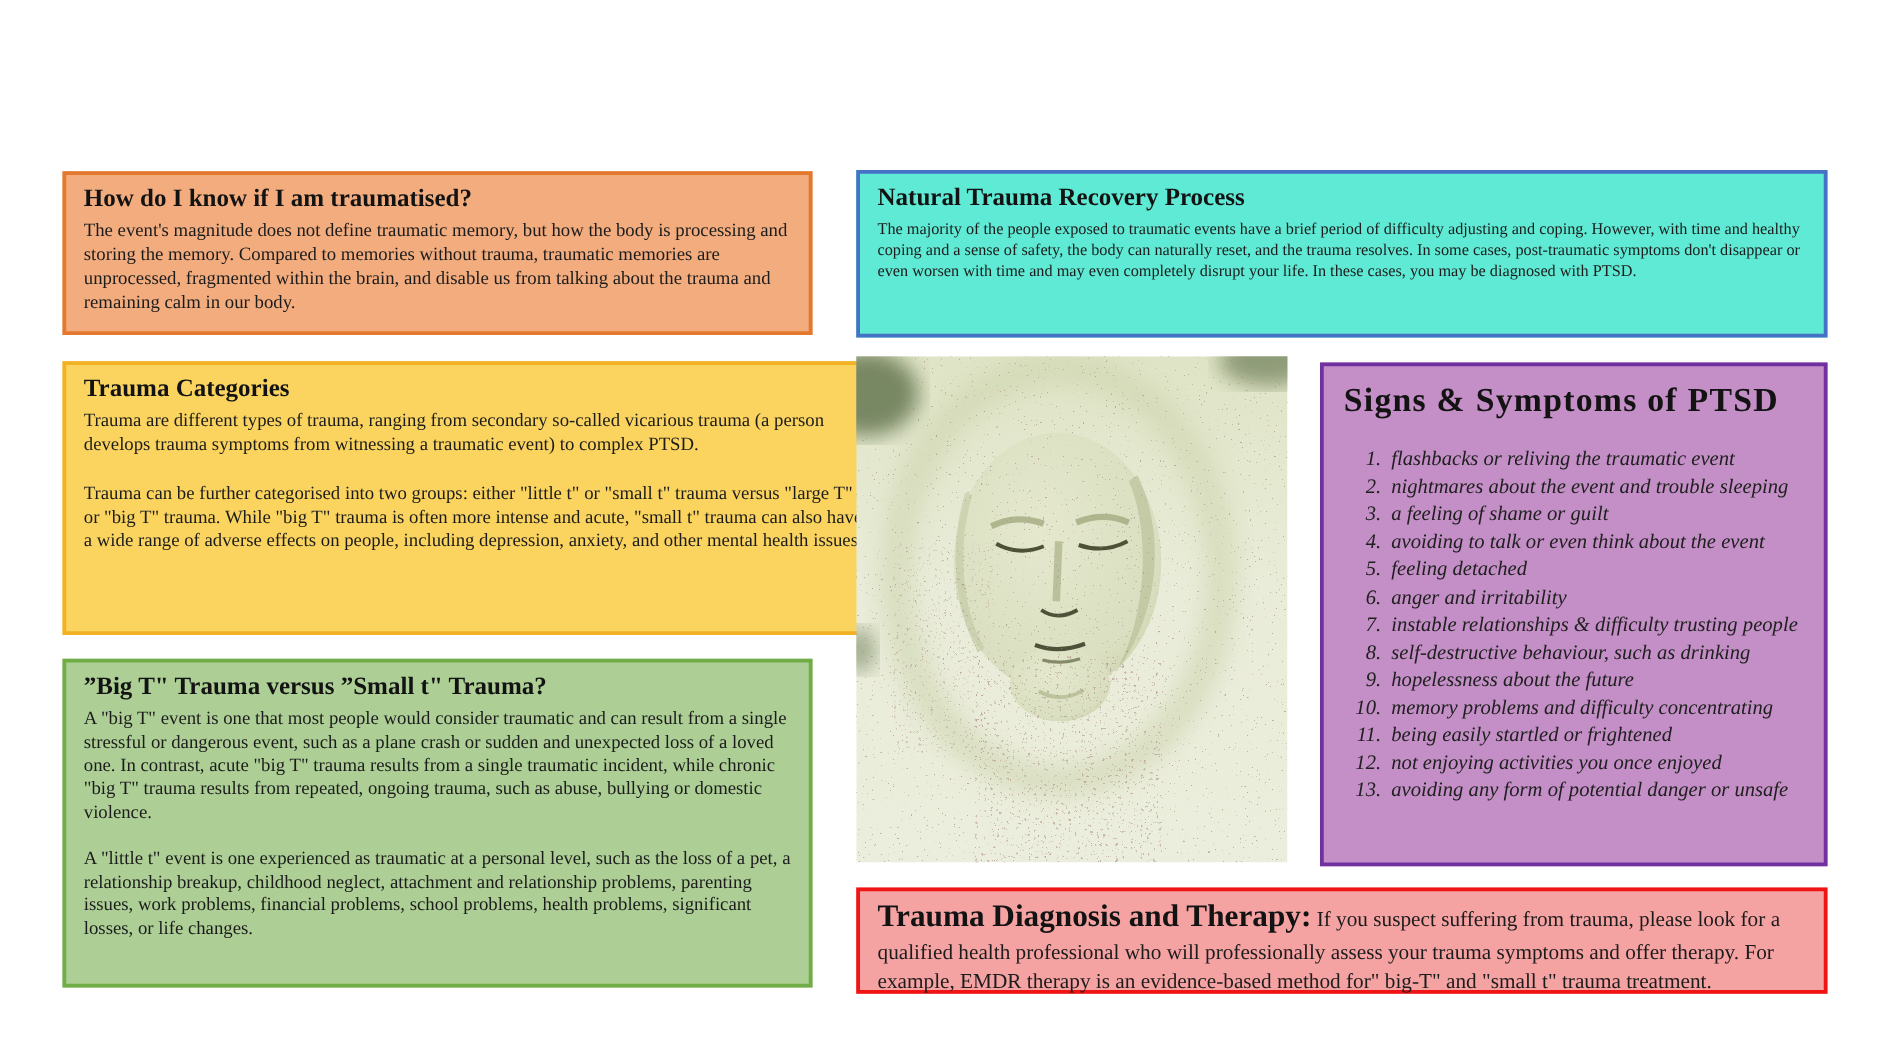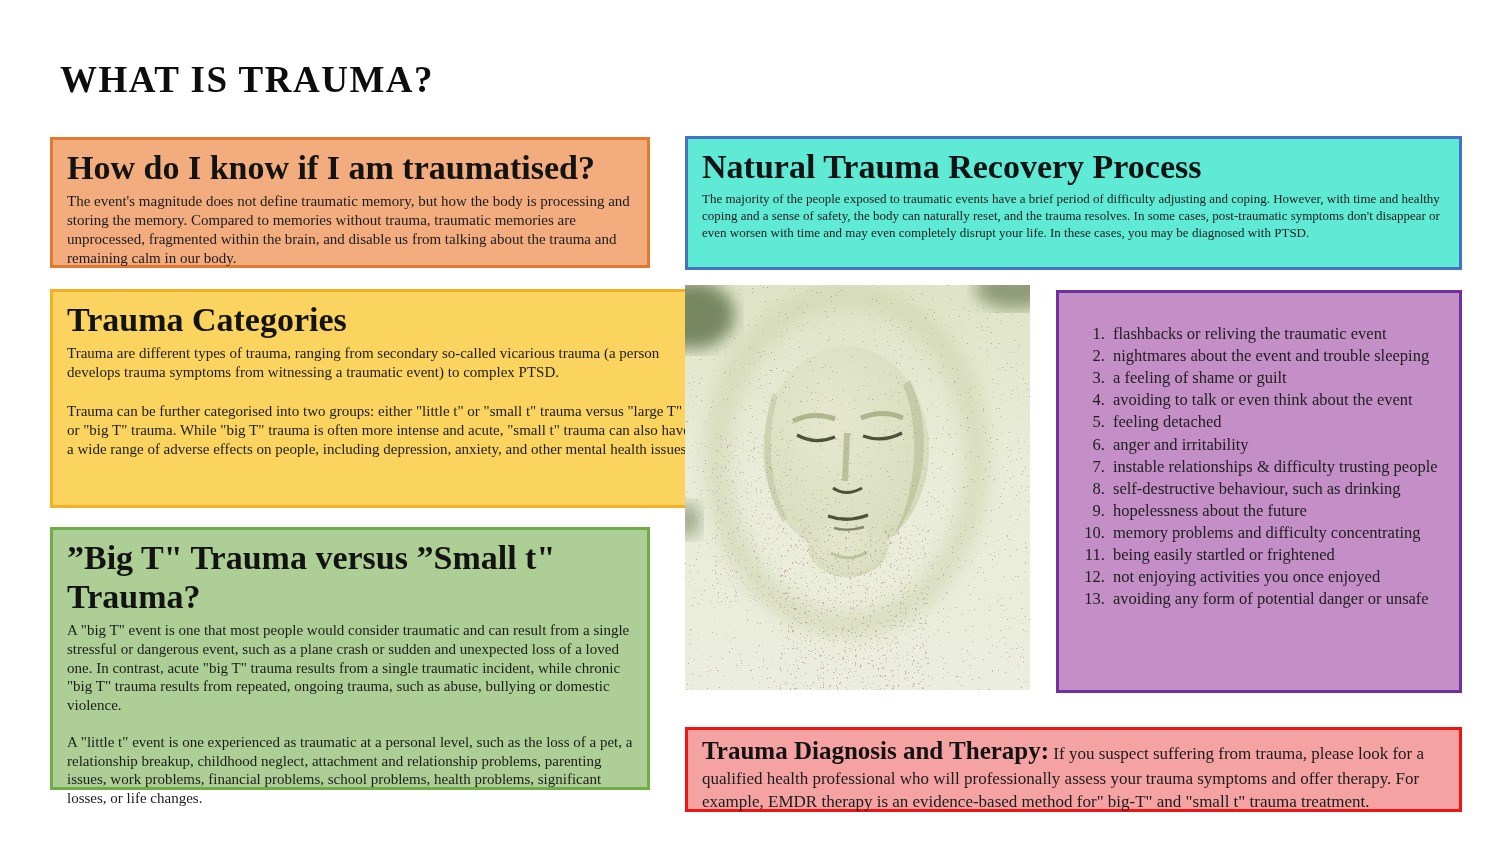--- a/index.html
+++ b/index.html
@@ -7,49 +7,48 @@
     position:relative;width:1510px;height:844px;background:#ffffff;overflow:hidden;
     font-family:"Liberation Serif","DejaVu Serif",serif;color:#1c1c1c;
   }
   .page-title{
     position:absolute;left:60px;top:58px;margin:0;
     font-size:37px;font-weight:700;letter-spacing:1.5px;color:#0d0d0d;
   }
   .box{
     position:absolute;box-sizing:border-box;border:3px solid #000;padding:6px 14px;
   }
-  .box h2{margin:2px 0 5px;font-size:34px;font-weight:700;color:#131313;line-height:1.15;}
+  .box h2{margin:2px 0 5px;font-size:20px;font-weight:700;color:#131313;line-height:1.15;}
   .box p{margin:0 0 20px;font-size:15px;line-height:1.27;color:#1c1c1c;}
   .box p:last-child{margin-bottom:0;}
   #box-traumatised{left:50px;top:137px;width:600px;height:131px;}
   #box-categories{left:50px;top:289px;width:664px;height:219px;}
   #box-bigt{left:50px;top:527px;width:600px;height:263px;}
   #box-bigt p{line-height:1.25;margin-bottom:18px;}
   #box-recovery{left:685px;top:136px;width:777px;height:134px;}
   #box-recovery p{font-size:13px;line-height:1.3;}
   #box-symptoms{left:1056px;top:290px;width:406px;height:403px;padding:10px 16px;}
   #box-symptoms h2{font-size:27px;letter-spacing:1px;}
   #box-symptoms .intro{font-size:16.5px;margin:16px 0 0;line-height:1.3;}
   #box-symptoms ol{margin:20px 0 0;padding-left:34px;font-size:16.5px;line-height:1.28;color:#202020;}
-  #box-symptoms li{padding-left:4px;margin-bottom:1px;}
-  #box-diagnosis{left:685px;top:727px;width:777px;height:85px;padding:4px 14px;}
+  #box-symptoms li{padding-left:4px;margin-bottom:1px;font-style:italic;}
+  #box-diagnosis{left:685px;top:710px;width:777px;height:85px;padding:4px 14px;}
   #box-diagnosis p{font-size:17px;line-height:1.35;}
   #box-diagnosis .inline-title{font-size:25px;font-weight:700;color:#131313;}
   #face-figure{position:absolute;left:685px;top:285px;width:345px;height:405px;margin:0;}
   .footer{
     position:absolute;left:0;top:806px;width:100%;text-align:center;
     font-family:"Liberation Sans","DejaVu Sans",sans-serif;font-size:19px;color:#a6a6a6;
   }
 </style>
 </head>
 <body>
 
 <div class="canvas">
 
-  <h1 class="page-title">WHAT IS TRAUMA?</h1>
 
   <section class="box" id="box-traumatised" style="background-color: rgb(242, 172, 126); border-color: rgb(226, 121, 47);">
     <h2>How do I know if I am traumatised?</h2>
     <p>The event's magnitude does not define traumatic memory, but how the body is processing and storing the memory. Compared to memories without trauma, traumatic memories are unprocessed, fragmented within the brain, and disable us from talking about the trauma and remaining calm in our body.</p>
   </section>
 
   <section class="box" id="box-categories" style="background-color: rgb(251, 212, 95); border-color: rgb(242, 177, 36);">
     <h2>Trauma Categories</h2>
     <p>Trauma are different types of trauma, ranging from secondary so-called vicarious trauma (a person develops trauma symptoms from witnessing a traumatic event) to complex PTSD.</p>
     <p>Trauma can be further categorised into two groups: either "little t" or "small t" trauma versus "large T" or "big T" trauma. While "big T" trauma is often more intense and acute, "small t" trauma can also have a wide range of adverse effects on people, including depression, anxiety, and other mental health issues.</p>
@@ -112,20 +111,21 @@
         <path d="M149,243 Q163,247 179,242" fill="none" stroke="#6d744f" stroke-width="2.6" opacity="0.8"></path>
         <path d="M146,268 Q164,278 182,267" fill="none" stroke="#aeb58b" stroke-width="3" opacity="0.7"></path>
       </g>
       <rect width="345" height="405" filter="url(#speck1)" opacity="0.6"></rect>
       <rect x="95" y="240" width="150" height="165" filter="url(#speck2)" opacity="0.55"></rect>
       <rect x="30" y="150" width="80" height="170" filter="url(#speck2)" opacity="0.35"></rect>
     </svg>
   </figure>
 
   <section class="box" id="box-symptoms" style="background-color: rgb(196, 143, 199); border-color: rgb(112, 48, 160);">
+    <h2>Signs &amp; Symptoms of PTSD</h2>
     <ol>
         <li>flashbacks or reliving the traumatic event</li>
         <li>nightmares about the event and trouble sleeping</li>
         <li>a feeling of shame or guilt</li>
         <li>avoiding to talk or even think about the event</li>
         <li>feeling detached</li>
         <li>anger and irritability</li>
         <li>instable relationships &amp; difficulty trusting people</li>
         <li>self-destructive behaviour, such as drinking</li>
         <li>hopelessness about the future</li>

